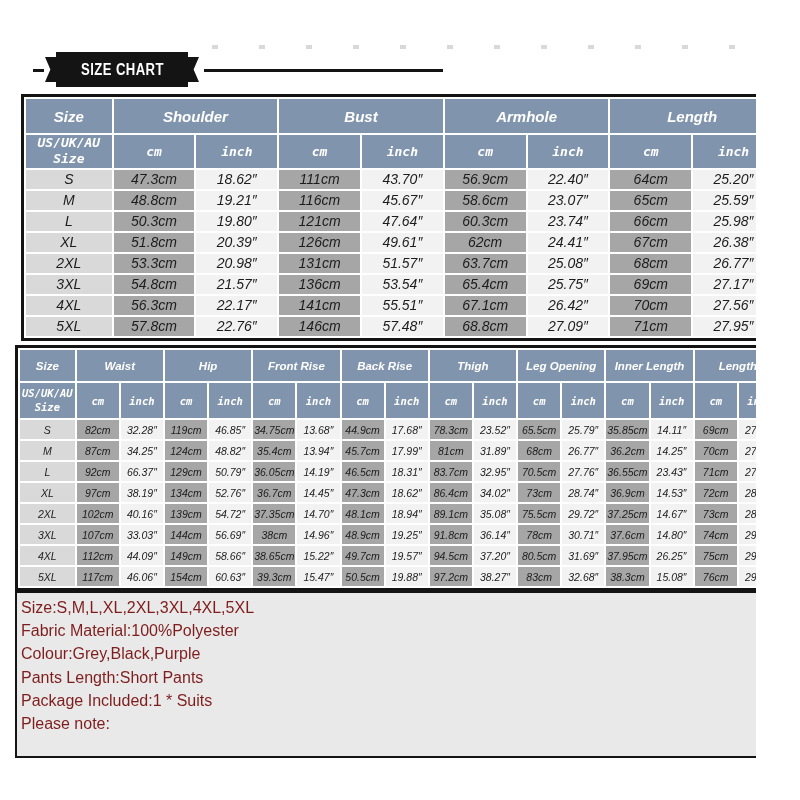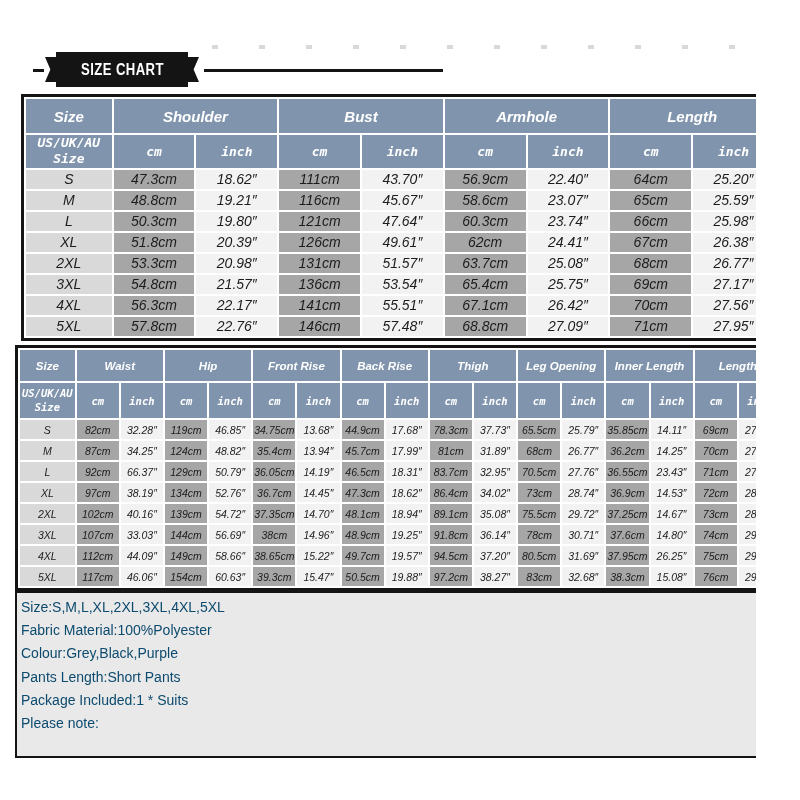--- a/index.html
+++ b/index.html
@@ -61,21 +61,21 @@
   #table2 thead tr.urow th{height:35px;font-size:10.5px;}
   #table2 thead th.sizehdr{font-size:9.5px;}
   #table2 tbody td{height:19px;font-size:10.5px;}
 
   
   .notes{
     position:absolute;left:15px;top:591px;width:771px;height:167px;
     box-sizing:border-box;border:2px solid var(--ink);background:var(--notes-bg);
     padding:3px 8px 0 4px;
   }
-  .note-line{font-size:14px;line-height:23.2px;color:#0c4a6e;white-space:nowrap;}
+  .note-line{font-size:16px;line-height:23.2px;color:#7f1d1d;white-space:nowrap;}
 </style>
 </head>
 <body>
 
 <div class="page">
 
   <span class="banner-dash"></span>
   <span class="ribbon-tail left"></span>
   <div class="ribbon">
     <span class="ribbon-label">SIZE CHART</span>
@@ -269,21 +269,21 @@
             <td class="sizecell">S</td>
             <td class="cmcell">82cm</td>
             <td class="incell">32.28″</td>
             <td class="cmcell">119cm</td>
             <td class="incell">46.85″</td>
             <td class="cmcell">34.75cm</td>
             <td class="incell">13.68″</td>
             <td class="cmcell">44.9cm</td>
             <td class="incell">17.68″</td>
             <td class="cmcell">78.3cm</td>
-            <td class="incell">37.73″</td>
+            <td class="incell">23.52″</td>
             <td class="cmcell">65.5cm</td>
             <td class="incell">25.79″</td>
             <td class="cmcell">35.85cm</td>
             <td class="incell">14.11″</td>
             <td class="cmcell">69cm</td>
             <td class="incell">27.17″</td>
           </tr>
           <tr>
             <td class="sizecell">M</td>
             <td class="cmcell">87cm</td>

